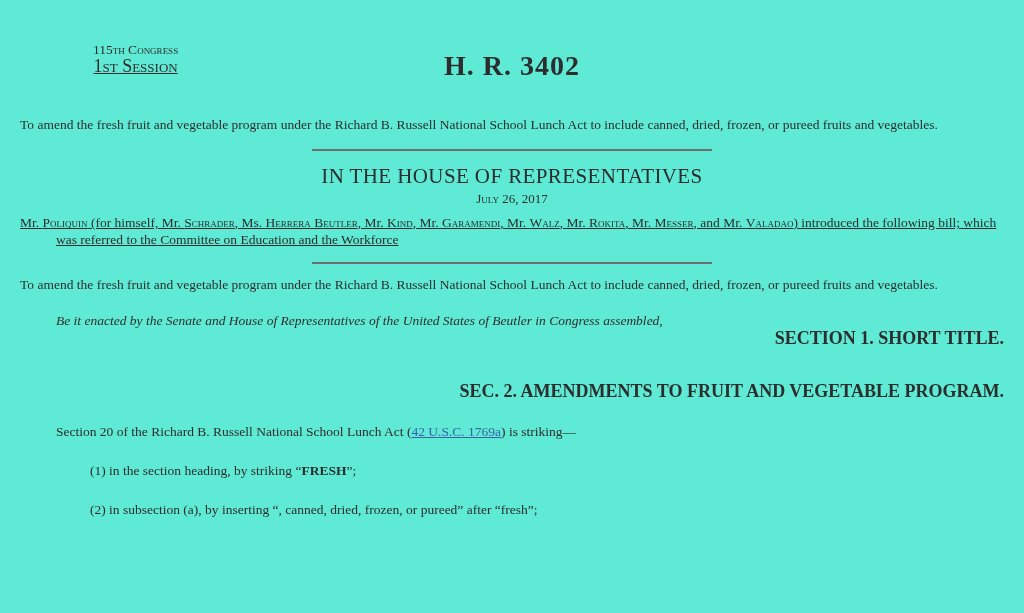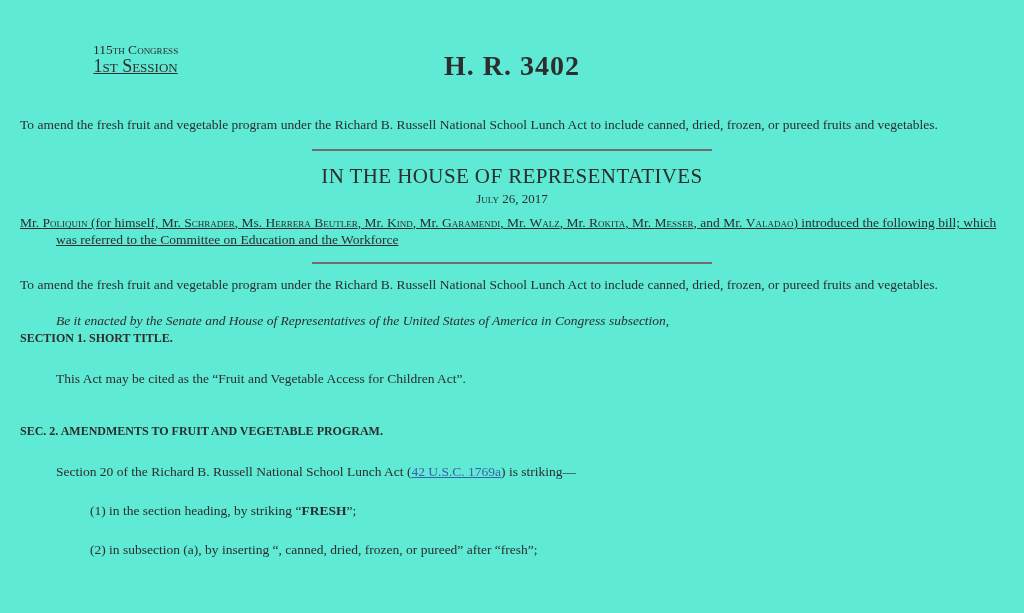--- a/index.html
+++ b/index.html
@@ -98,23 +98,24 @@
   .preamble-2 { margin-top: 12px; }
 
   .enacting {
     margin: 19px 0 0 0;
     font-style: italic;
     padding-left: 36px;
     line-height: 17px;
   }
   .sec-heading {
     margin: 1px 0 0 0;
-    font-size: 12px;
+    font-size: 18px;
     font-weight: bold;
     line-height: 17px;
+    text-align: right;
   }
   .sec-heading-2 { margin-top: 36px; }
 
   .body-para {
     margin: 23px 0 0 0;
     line-height: 17px;
   }
   .indent1 { padding-left: 36px; }
   .indent2 { padding-left: 70px; }
   .item-para { margin-top: 22px; }
@@ -139,25 +140,24 @@
   <div class="chamber-heading">IN THE HOUSE OF REPRESENTATIVES</div>
   <div class="intro-date sc">July 26, 2017</div>
 
   <p class="sponsors"><span>Mr. </span><span class="sc">Poliquin</span><span> (for himself, Mr. </span><span class="sc">Schrader</span><span>, Ms. </span><span class="sc">Herrera Beutler</span><span>, Mr. </span><span class="sc">Kind</span><span>, Mr. </span><span class="sc">Garamendi</span><span>, Mr. </span><span class="sc">Walz</span><span>, Mr. </span><span class="sc">Rokita</span><span>, Mr. </span><span class="sc">Messer</span><span>, and Mr. </span><span class="sc">Valadao</span><span>) introduced the following bill; which was referred to the Committee on Education and the Workforce</span></p>
 
   <hr class="rule rule2">
 
 
   <p class="preamble preamble-2">To amend the fresh fruit and vegetable program under the Richard B. Russell National School Lunch Act to include canned, dried, frozen, or pureed fruits and vegetables.</p>
 
-  <p class="enacting">Be it enacted by the Senate and House of Representatives of the United States of America in Congress subsection,</p>
+  <p class="enacting">Be it enacted by the Senate and House of Representatives of the United States of Beutler in Congress assembled,</p>
 
   <h3 class="sec-heading">SECTION 1. SHORT TITLE.</h3>
 
-  <p class="body-para indent1">This Act may be cited as the “Fruit and Vegetable Access for Children Act”.</p>
 
   <h3 class="sec-heading sec-heading-2">SEC. 2. AMENDMENTS TO FRUIT AND VEGETABLE PROGRAM.</h3>
 
   <p class="body-para indent1"><span>Section 20 of the Richard B. Russell National School Lunch Act (</span><a class="link" href="#">42 U.S.C. 1769a</a><span>) is striking—</span></p>
 
   <p class="body-para indent2 item-para"><span>(1) in the section heading, by striking “</span><span class="b">FRESH</span><span>”;</span></p>
   <p class="body-para indent2 item-para"><span>(2) in subsection (a), by inserting “, canned, dried, frozen, or pureed” after “fresh”;</span></p>
 
 </div>
 

